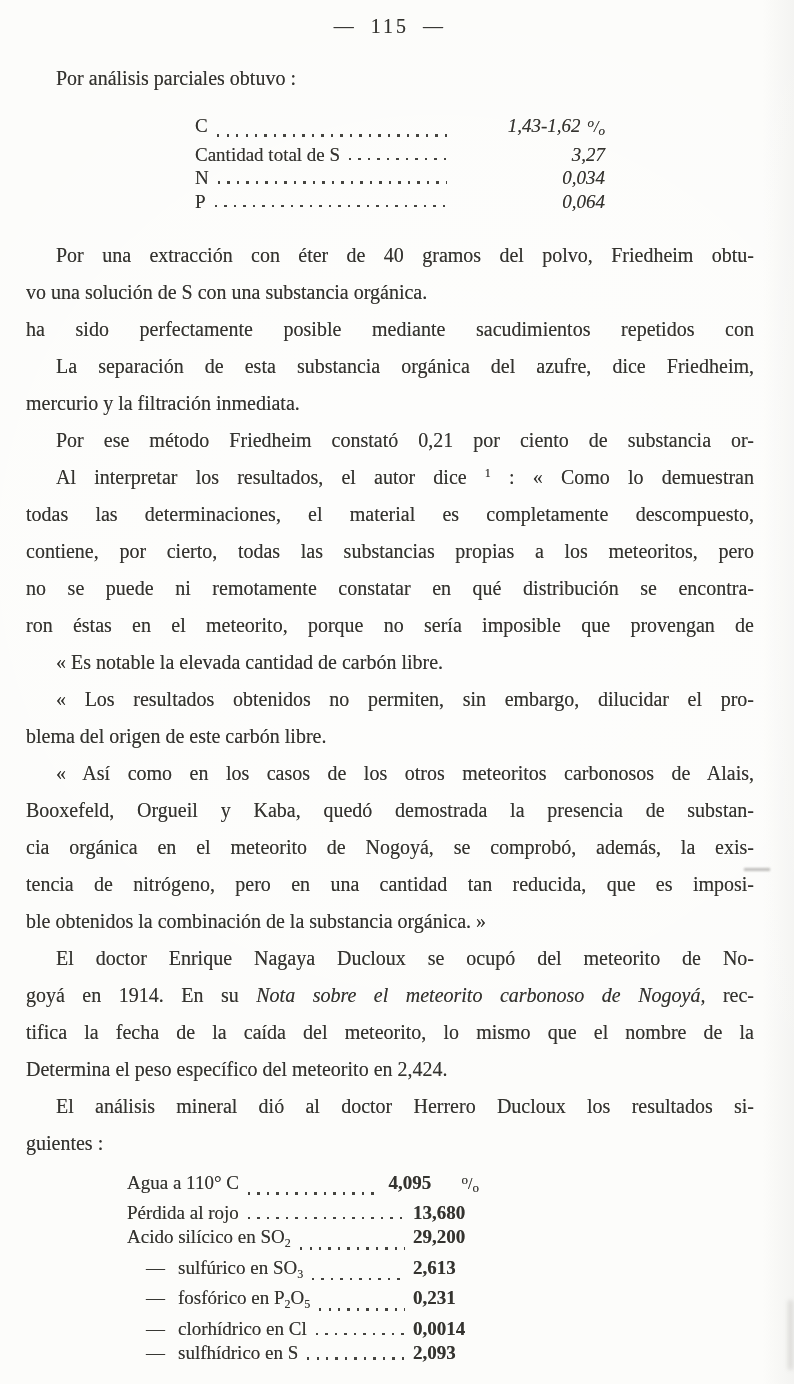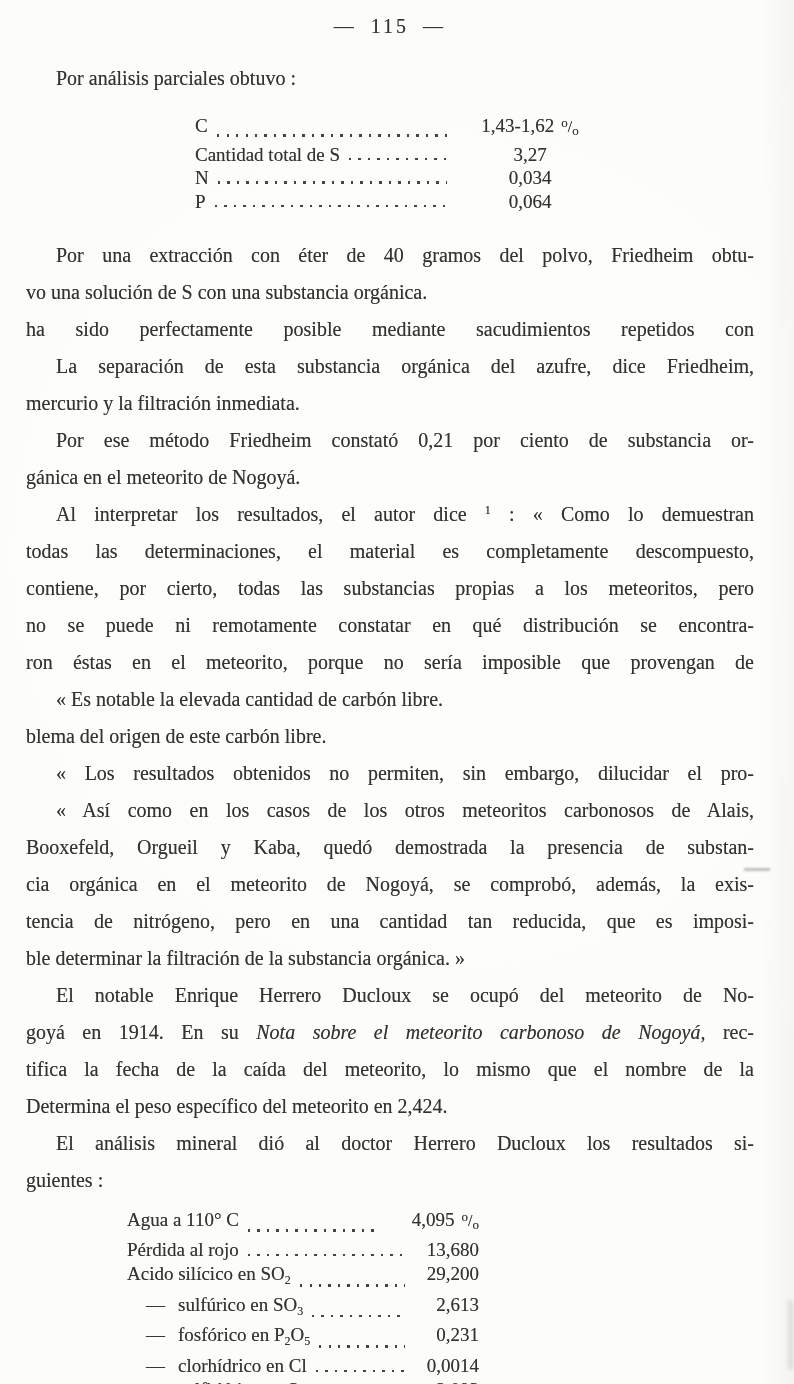--- a/index.html
+++ b/index.html
@@ -23,22 +23,22 @@
 
   .tbl { font-size:19px; }
   .t1 { margin:18px 0 28px; }
   .trow { display:flex; align-items:baseline; }
   .t1 .trow { margin-left:177px; width:410px; line-height:23.5px; }
   .t2 { margin:10px 0 0; }
   .t2 .trow { margin-left:109px; width:352px; line-height:24.5px; }
   .tlabel { white-space:nowrap; }
   .leader { flex:1; height:2.4px; align-self:flex-end; margin:0 8px 6px 9px;
     background-image:repeating-linear-gradient(to right,#45443f 0 2.3px, transparent 2.3px 9.5px); }
-  .t1 .tval { width:150px; text-align:center; white-space:nowrap; }
-  .t2 .tval { width:66px; text-align:right; white-space:nowrap; }
+  .t1 .tval { width:150px; text-align:right; white-space:nowrap;font-style:italic; }
+  .t2 .tval { width:66px; white-space:nowrap;font-weight:bold; }
   .dash { margin-left:19px; padding-right:13px; }
   .sb { font-size:12px; vertical-align:-4px; }
   .unit { margin-left:7px; white-space:nowrap; letter-spacing:0; }
   .pu { font-size:13px; vertical-align:5px; }
   .ps { font-size:16px; }
   .pd { font-size:13px; vertical-align:-3px; }
 
   .footnote { margin-top:24px; font-size:17px; line-height:23px; text-indent:32px; }
   .fnm { font-size:11px; vertical-align:6px; padding-right:6px; }
 
@@ -82,40 +82,39 @@
 
     <div>
       <p class="line just indent">Por una extracción con éter de 40 gramos del polvo, Friedheim obtu-</p>
       <p class="line">vo una solución de S con una substancia orgánica.</p>
 
       <p class="line just">ha sido perfectamente posible mediante sacudimientos repetidos con</p>
       <p class="line just indent">La separación de esta substancia orgánica del azufre, dice Friedheim,</p>
       <p class="line">mercurio y la filtración inmediata.</p>
 
       <p class="line just indent">Por ese método Friedheim constató 0,21 por ciento de substancia or-</p>
-      <p class="line">gánica en el meteorito de Nogoyá.</p>
 
       <p class="line just indent"><span>Al interpretar los resultados, el autor dice</span> <sup class="fnref">1</sup> <span>: « Como lo demuestran</span></p>
       <p class="line just">todas las determinaciones, el material es completamente descompuesto,</p>
       <p class="line just">contiene, por cierto, todas las substancias propias a los meteoritos, pero</p>
       <p class="line just">no se puede ni remotamente constatar en qué distribución se encontra-</p>
       <p class="line just">ron éstas en el meteorito, porque no sería imposible que provengan de</p>
 
       <p class="line indent">« Es notable la elevada cantidad de carbón libre.</p>
 
+      <p class="line just indent">« Los resultados obtenidos no permiten, sin embargo, dilucidar el pro-</p>
       <p class="line">blema del origen de este carbón libre.</p>
-      <p class="line just indent">« Los resultados obtenidos no permiten, sin embargo, dilucidar el pro-</p>
 
       <p class="line just indent">« Así como en los  casos de  los otros meteoritos carbonosos de Alais,</p>
       <p class="line just">Booxefeld, Orgueil y Kaba, quedó demostrada la presencia de substan-</p>
       <p class="line just">cia orgánica en el meteorito de Nogoyá, se comprobó, además, la exis-</p>
       <p class="line just">tencia de nitrógeno, pero en una cantidad tan reducida, que es imposi-</p>
-      <p class="line">ble determinar la filtración de la substancia orgánica. »</p>
+      <p class="line">ble obtenidos la combinación de la substancia orgánica. »</p>
 
-      <p class="line just indent">El notable Enrique Herrero Ducloux se ocupó del meteorito de No-</p>
+      <p class="line just indent">El doctor Enrique Nagaya Ducloux se ocupó del meteorito de No-</p>
       <p class="line just"><span>goyá en 1914. En su</span> <span class="it">Nota sobre el meteorito carbonoso de Nogoyá,</span> <span>rec-</span></p>
       <p class="line just">tifica la fecha de la caída del meteorito, lo mismo que el nombre de la</p>
       <p class="line">Determina el peso específico del meteorito en 2,424.</p>
 
       <p class="line just indent">El análisis mineral dió al doctor Herrero Ducloux los resultados si-</p>
       <p class="line">guientes :</p>
     </div>
 
     <div class="tbl t2">
       <div class="trow">

